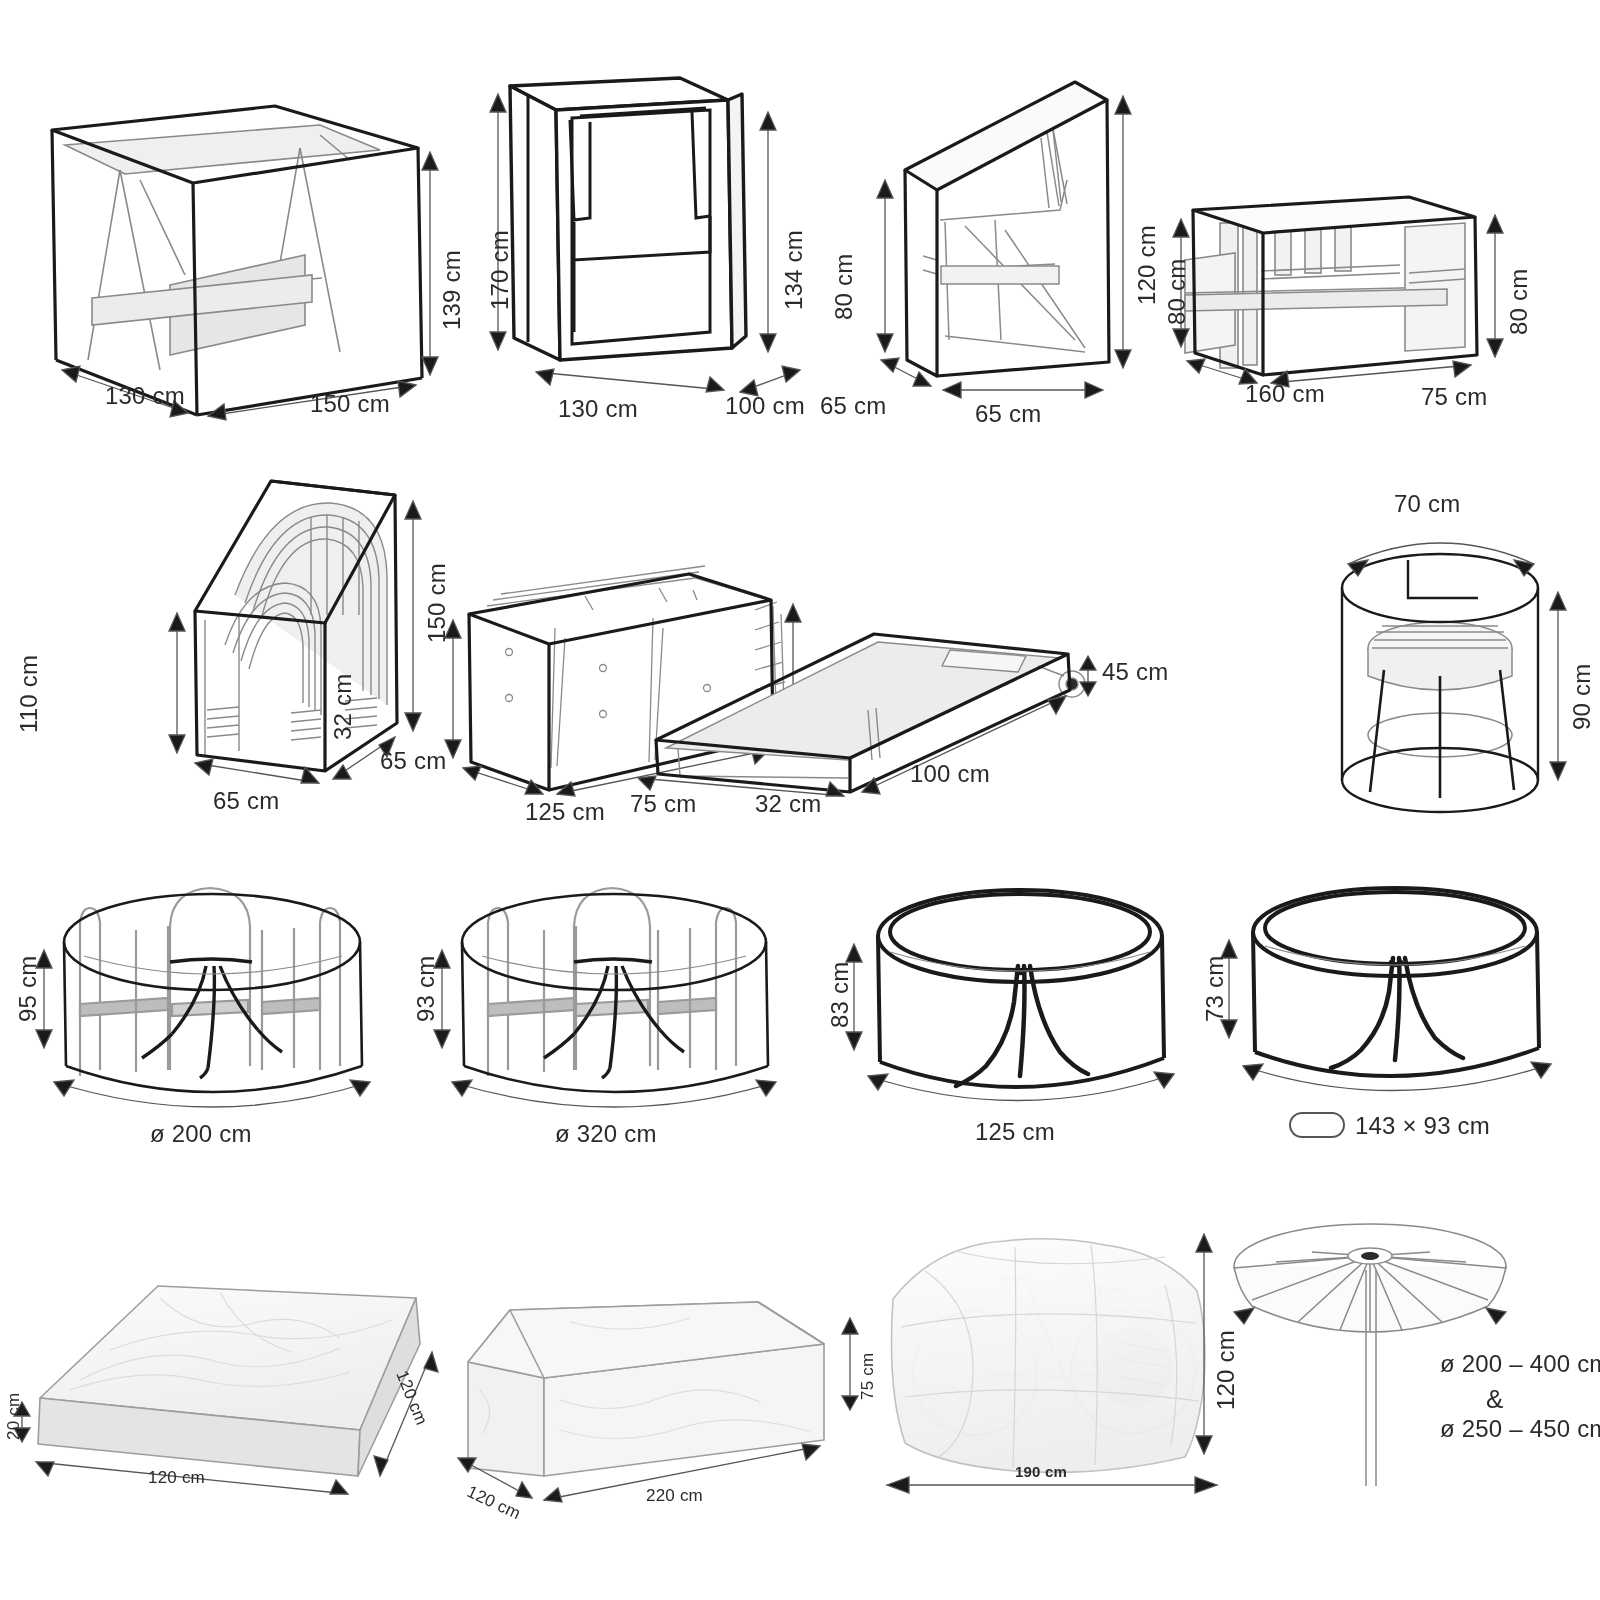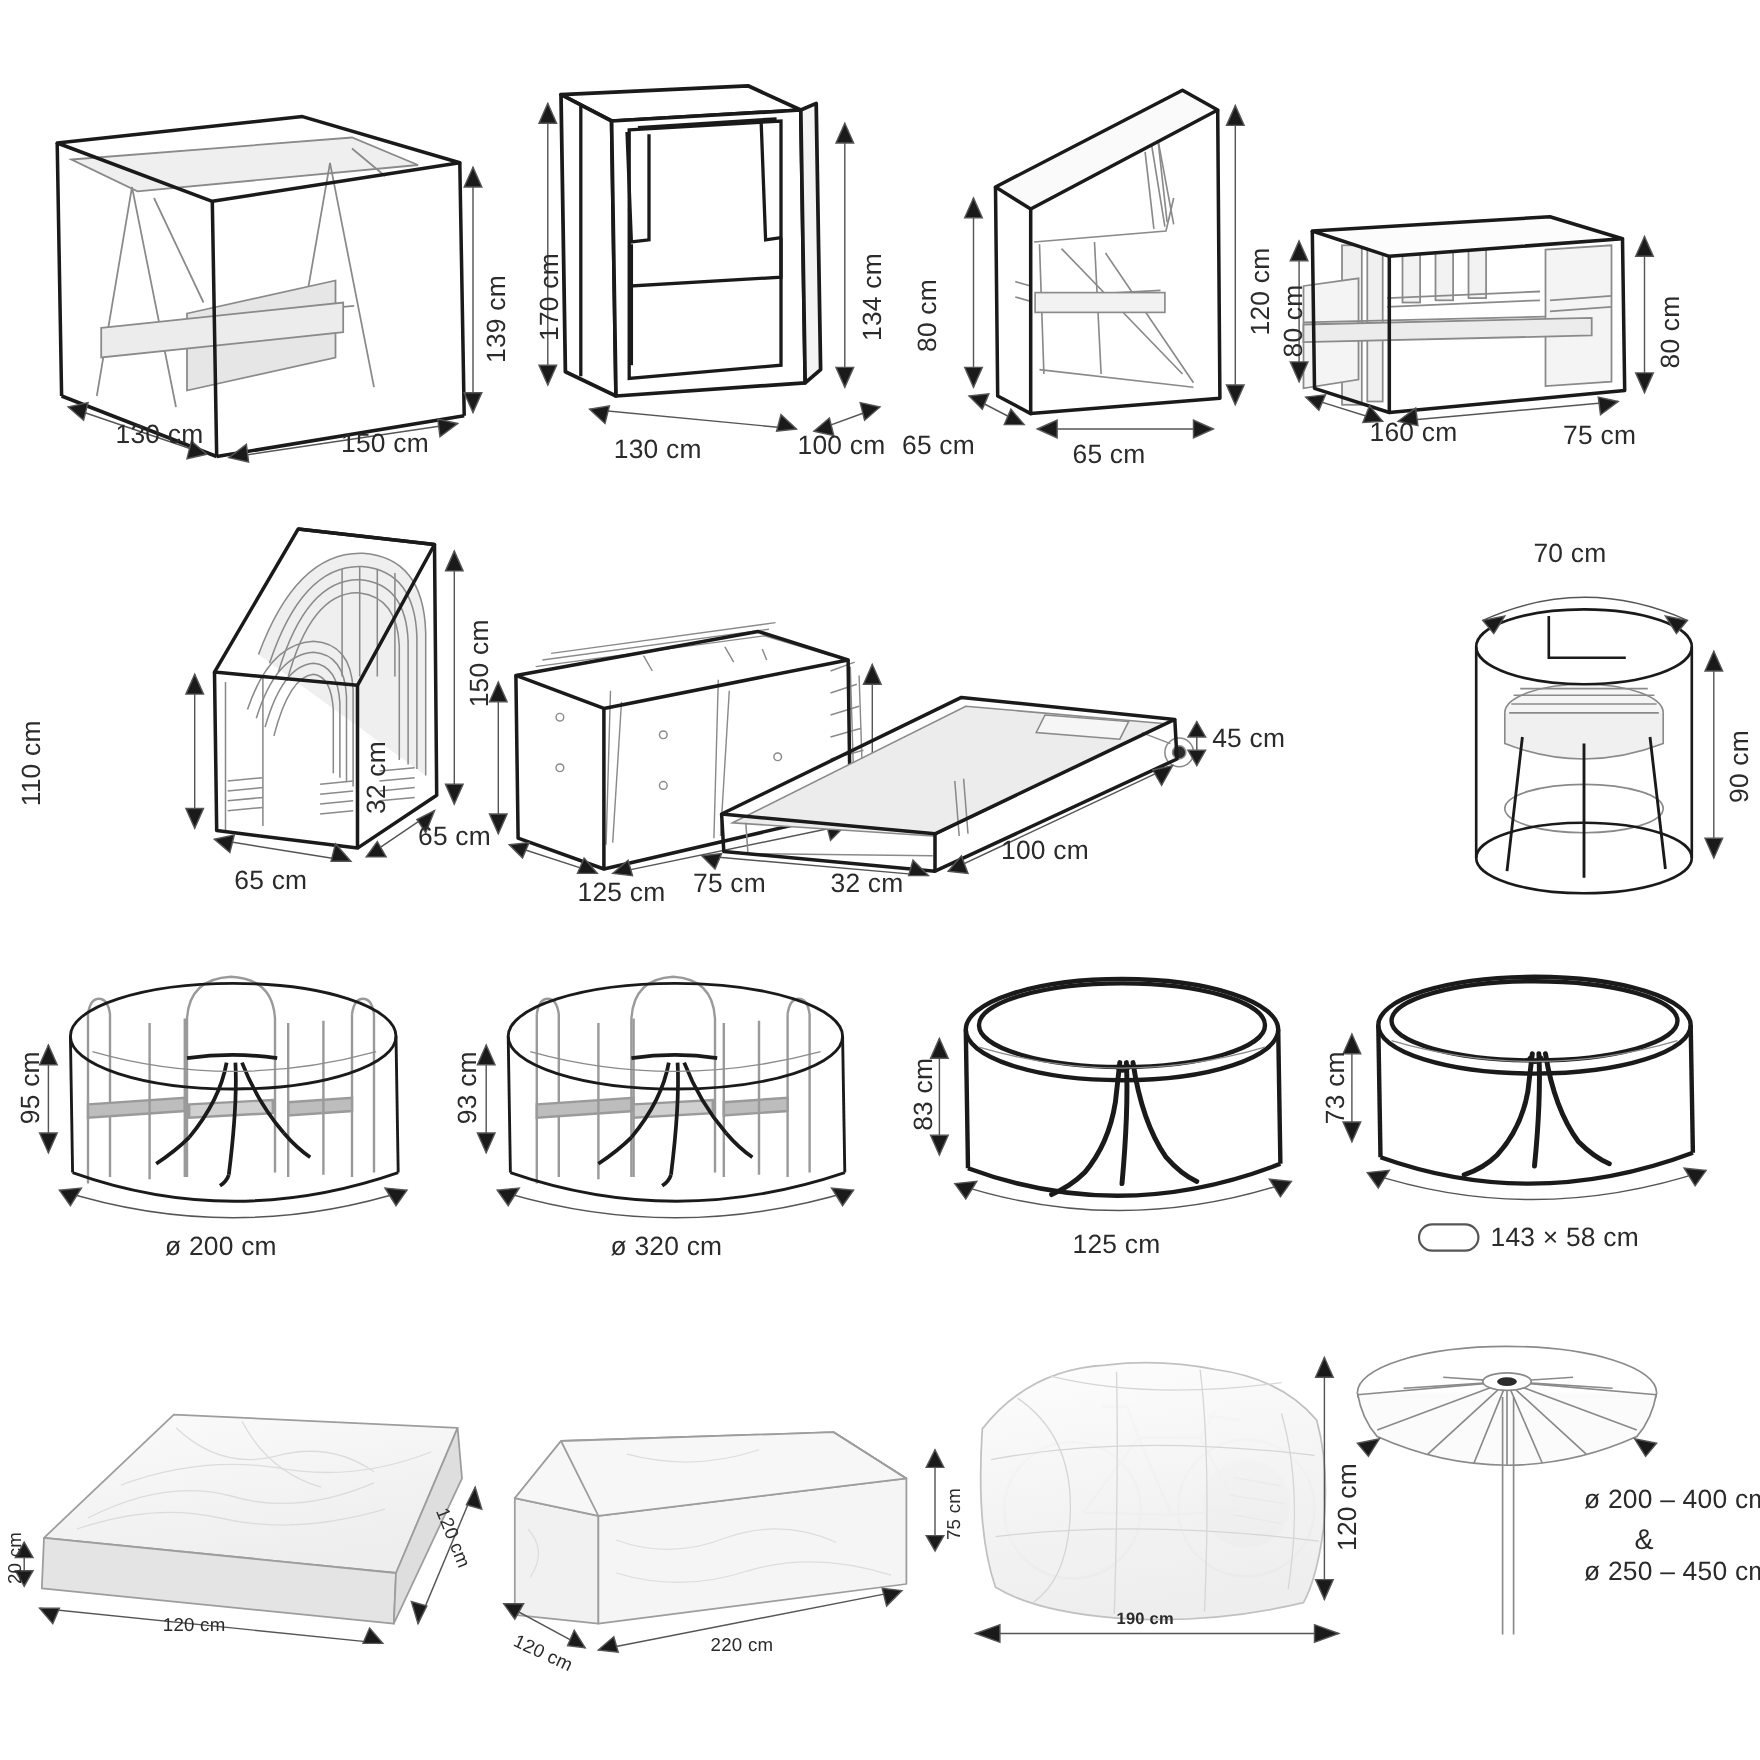--- a/index.html
+++ b/index.html
@@ -487,21 +487,21 @@
         <line x1="14" y1="70" x2="14" y2="168"></line>
         <polygon points="14,70 6,88 22,88"></polygon>
         <polygon points="14,168 6,150 22,150"></polygon>
         <path d="M28,196 Q180,246 336,194" fill="none"></path>
         <polygon points="28,196 48,194 38,210"></polygon>
         <polygon points="336,194 316,192 326,208"></polygon>
       </g>
     </svg>
     <span class="dim vert" style="left:-14px; top:152px;">73 cm</span>
     <div class="rect-icon" style="left:74px; top:242px;"></div>
-    <span class="dim" style="left:140px; top:242px;">143 × 58 cm</span>
+    <span class="dim" style="left:140px; top:242px;">143 × 93 cm</span>
   </div>
 
   <div class="cell" style="left:0px; top:1240px; width:460px; height:320px;">
     <svg width="460" height="320" viewBox="0 0 460 320">
       <defs>
         <linearGradient id="gtop" x1="0" y1="0" x2="0.4" y2="1">
           <stop offset="0" stop-color="#fbfbfb"></stop>
           <stop offset="1" stop-color="#eeeeee"></stop>
         </linearGradient>
       </defs>

